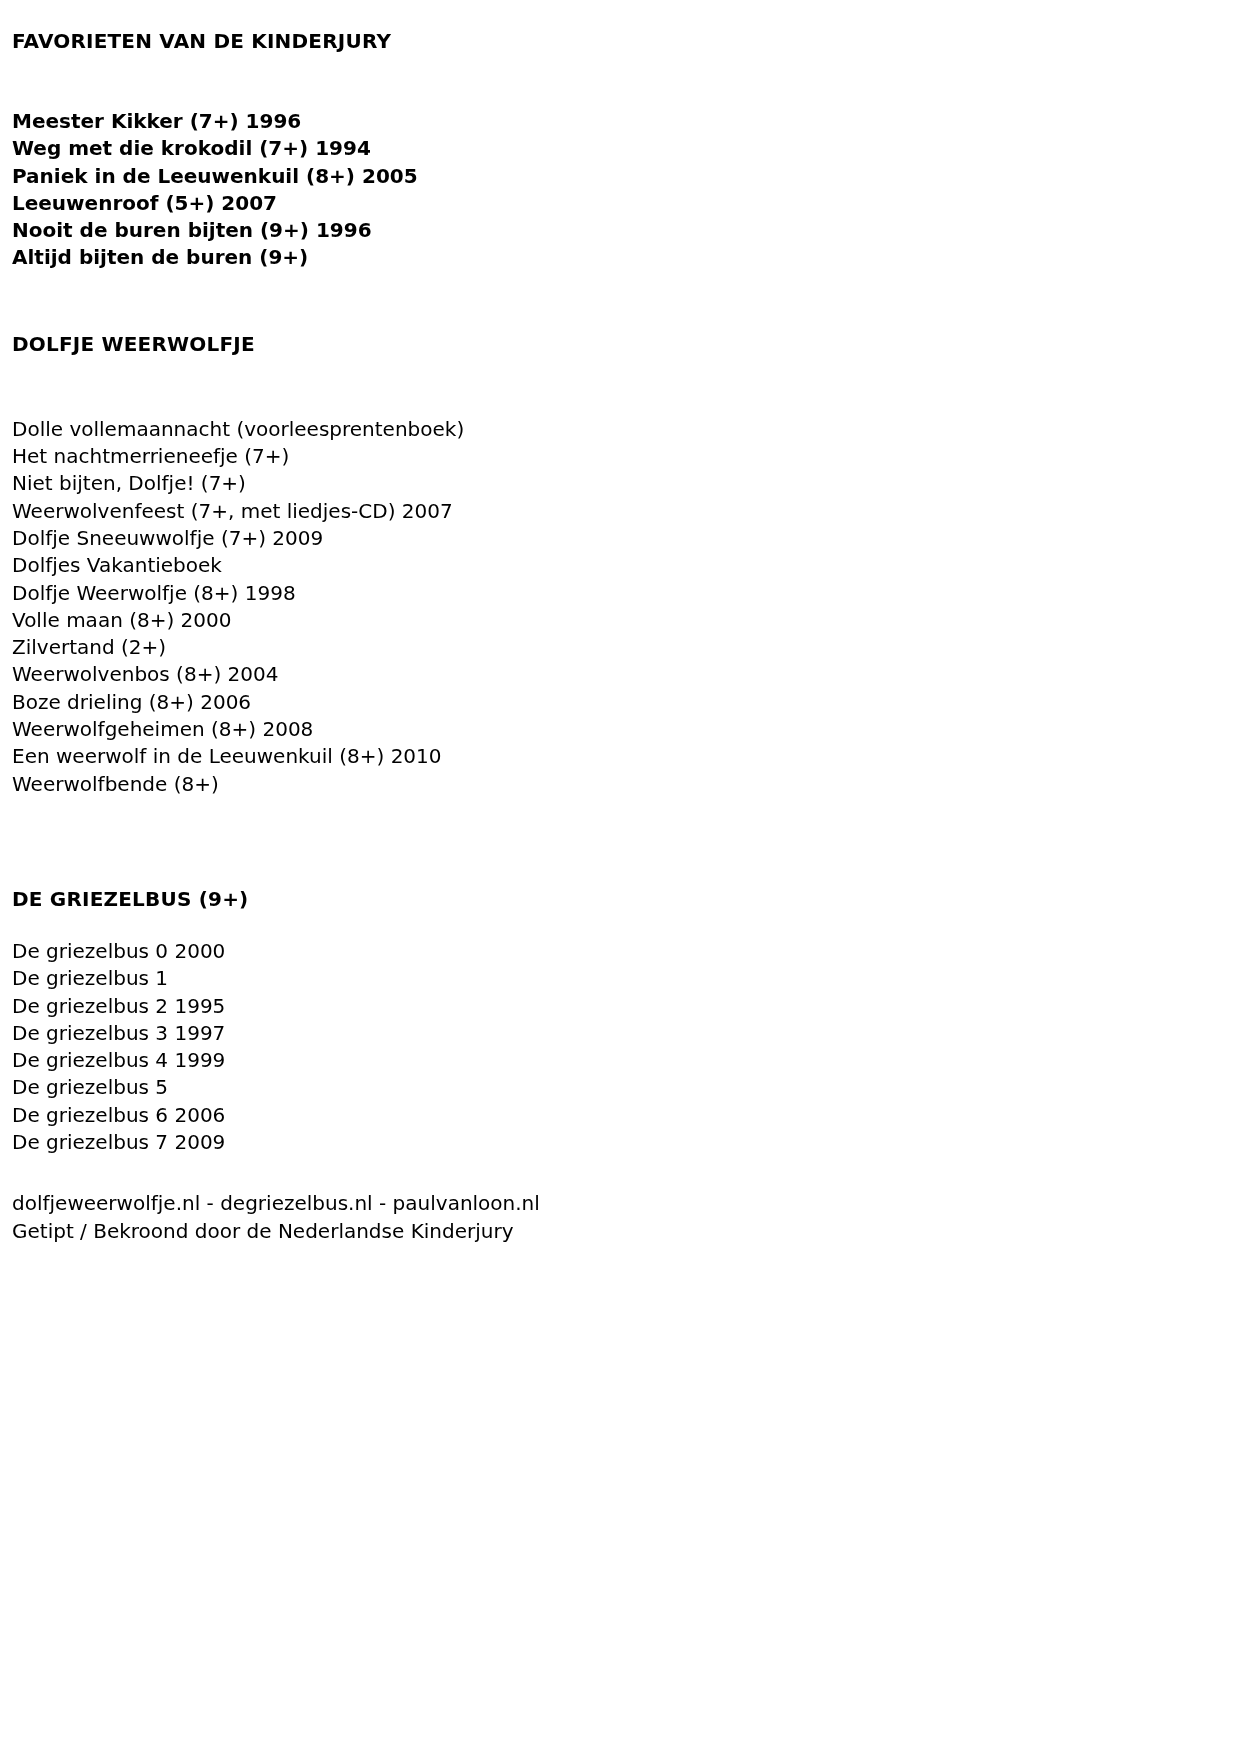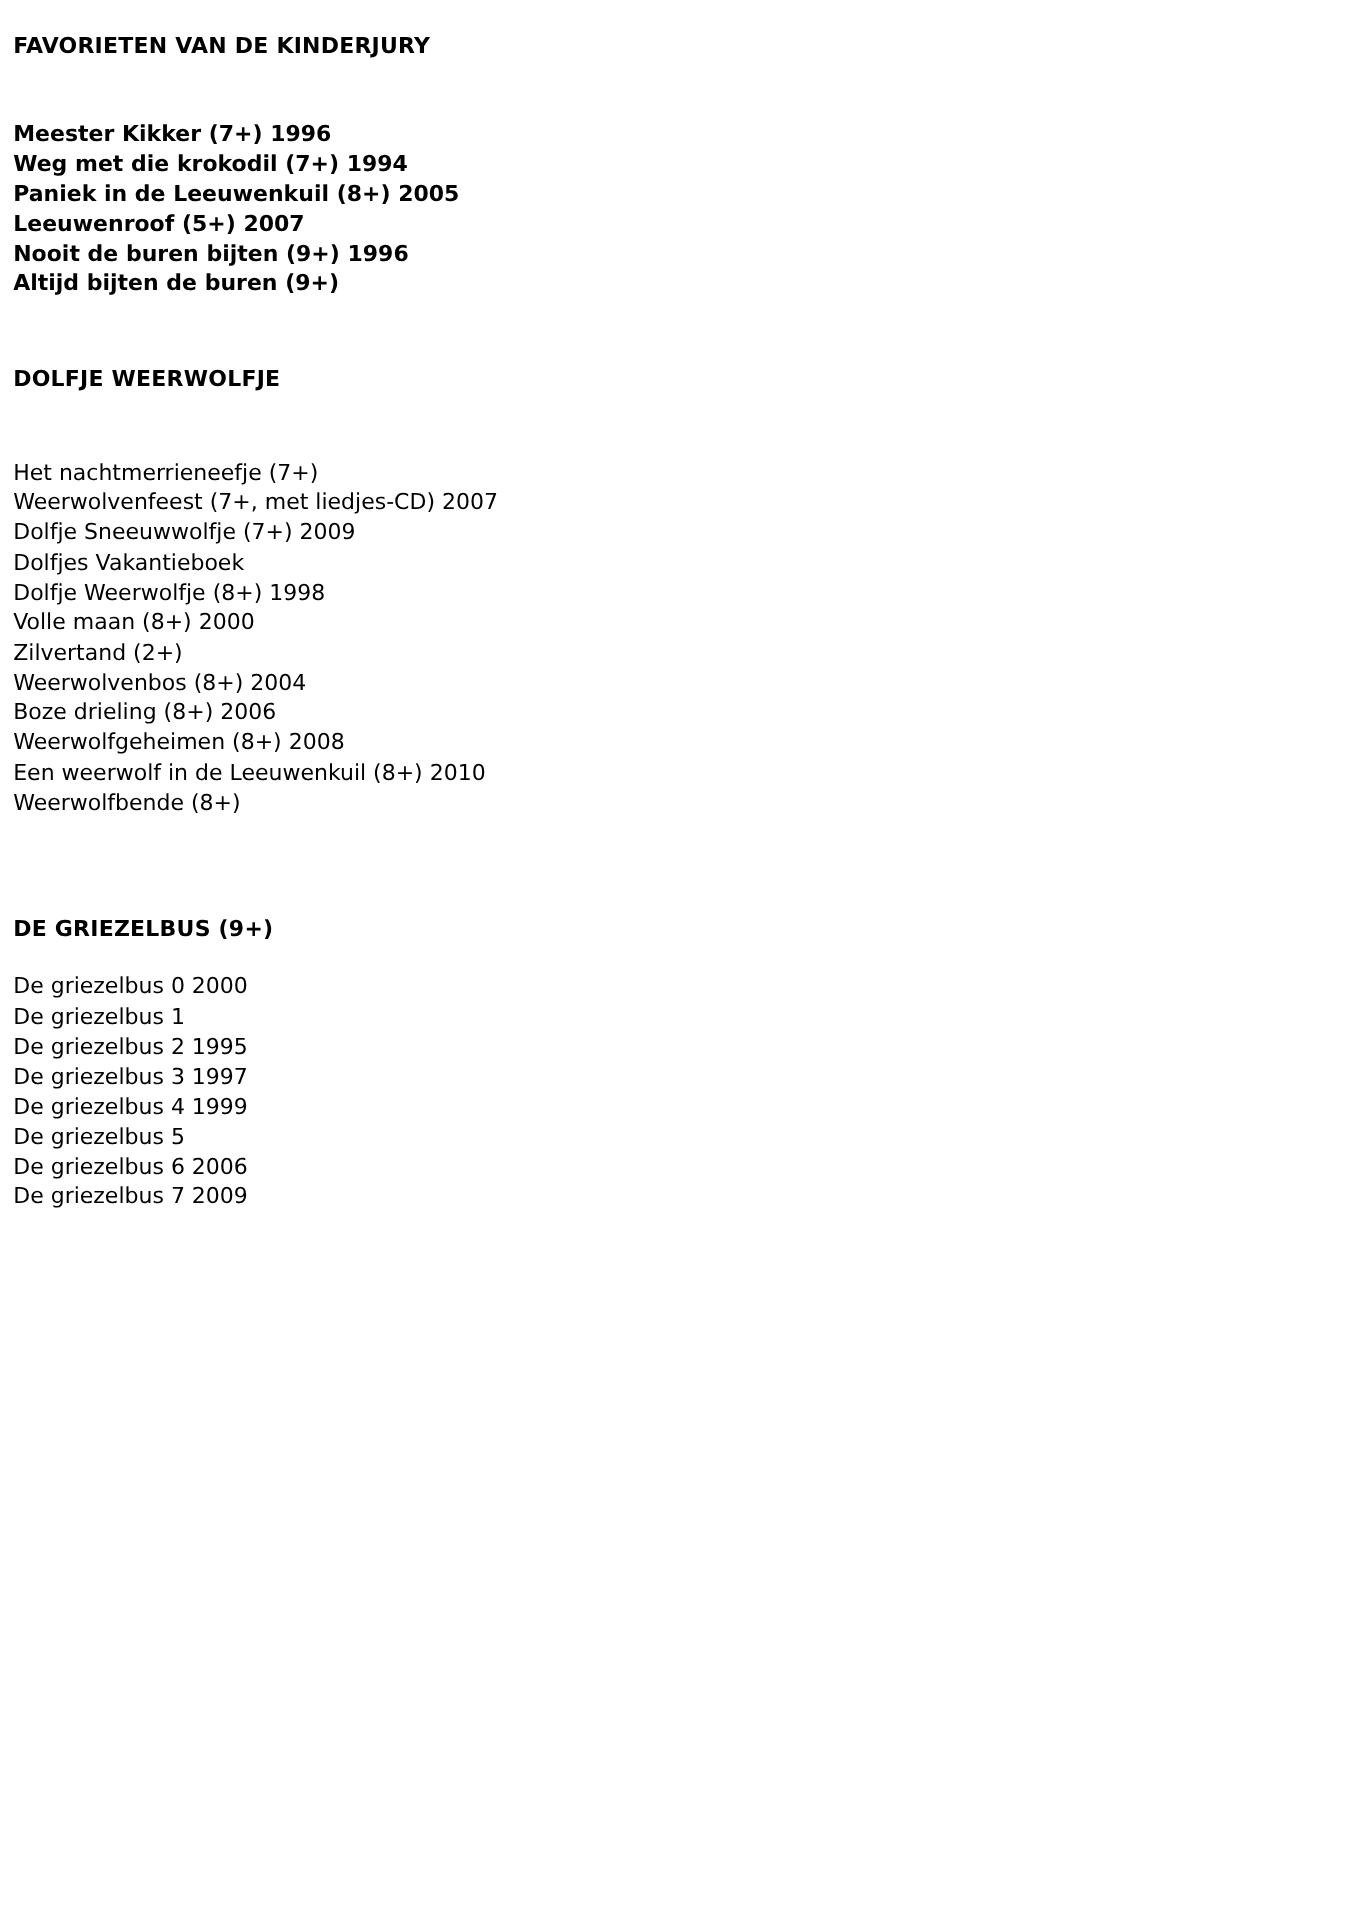--- a/index.html
+++ b/index.html
@@ -48,21 +48,23 @@
       <div class="line">Meester Kikker (7+) 1996</div>
       <div class="line">Weg met die krokodil (7+) 1994</div>
       <div class="line">Paniek in de Leeuwenkuil (8+) 2005</div>
       <div class="line">Leeuwenroof (5+) 2007</div>
       <div class="line">Nooit de buren bijten (9+) 1996</div>
       <div class="line">Altijd bijten de buren (9+)</div>
     </div>
 
   <div class="heading h2">DOLFJE WEERWOLFJE</div>
   <div class="list-2">
+      <div class="line">Dolle vollemaannacht (voorleesprentenboek)</div>
       <div class="line">Het nachtmerrieneefje (7+)</div>
+      <div class="line">Niet bijten, Dolfje! (7+)</div>
       <div class="line">Weerwolvenfeest (7+, met liedjes-CD) 2007</div>
       <div class="line">Dolfje Sneeuwwolfje (7+) 2009</div>
       <div class="line">Dolfjes Vakantieboek</div>
       <div class="line">Dolfje Weerwolfje (8+) 1998</div>
       <div class="line">Volle maan (8+) 2000</div>
       <div class="line">Zilvertand (2+)</div>
       <div class="line">Weerwolvenbos (8+) 2004</div>
       <div class="line">Boze drieling (8+) 2006</div>
       <div class="line">Weerwolfgeheimen (8+) 2008</div>
       <div class="line">Een weerwolf in de Leeuwenkuil (8+) 2010</div>
@@ -74,14 +76,18 @@
       <div class="line">De griezelbus 0 2000</div>
       <div class="line">De griezelbus 1</div>
       <div class="line">De griezelbus 2 1995</div>
       <div class="line">De griezelbus 3 1997</div>
       <div class="line">De griezelbus 4 1999</div>
       <div class="line">De griezelbus 5</div>
       <div class="line">De griezelbus 6 2006</div>
       <div class="line">De griezelbus 7 2009</div>
     </div>
 
+  <div class="footer">
+    <div class="line">dolfjeweerwolfje.nl - degriezelbus.nl - paulvanloon.nl</div>
+    <div class="line">Getipt / Bekroond door de Nederlandse Kinderjury</div>
+  </div>
 
 </div>
 
 </body></html>

